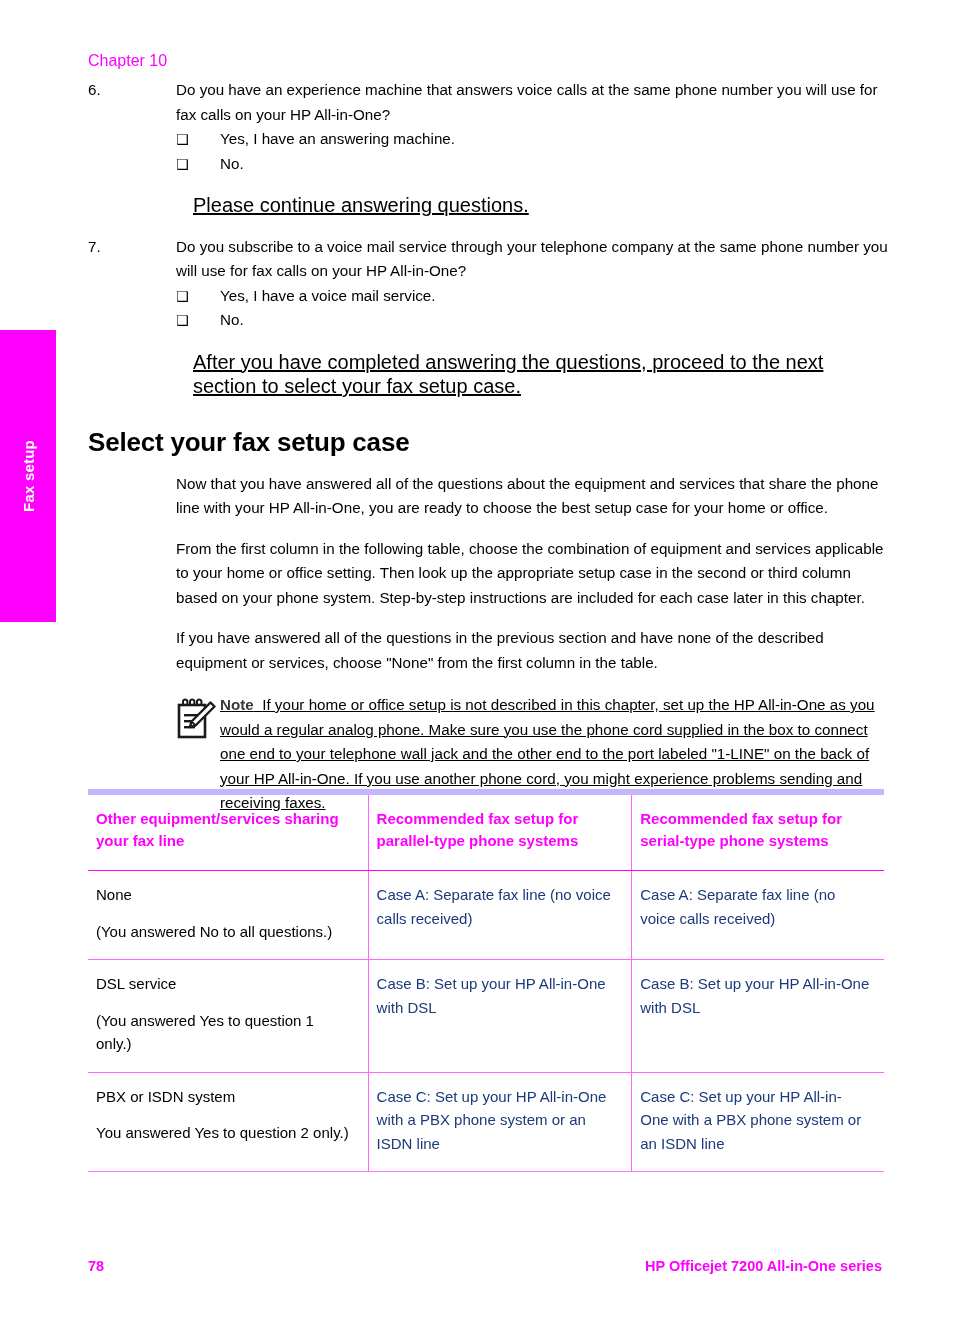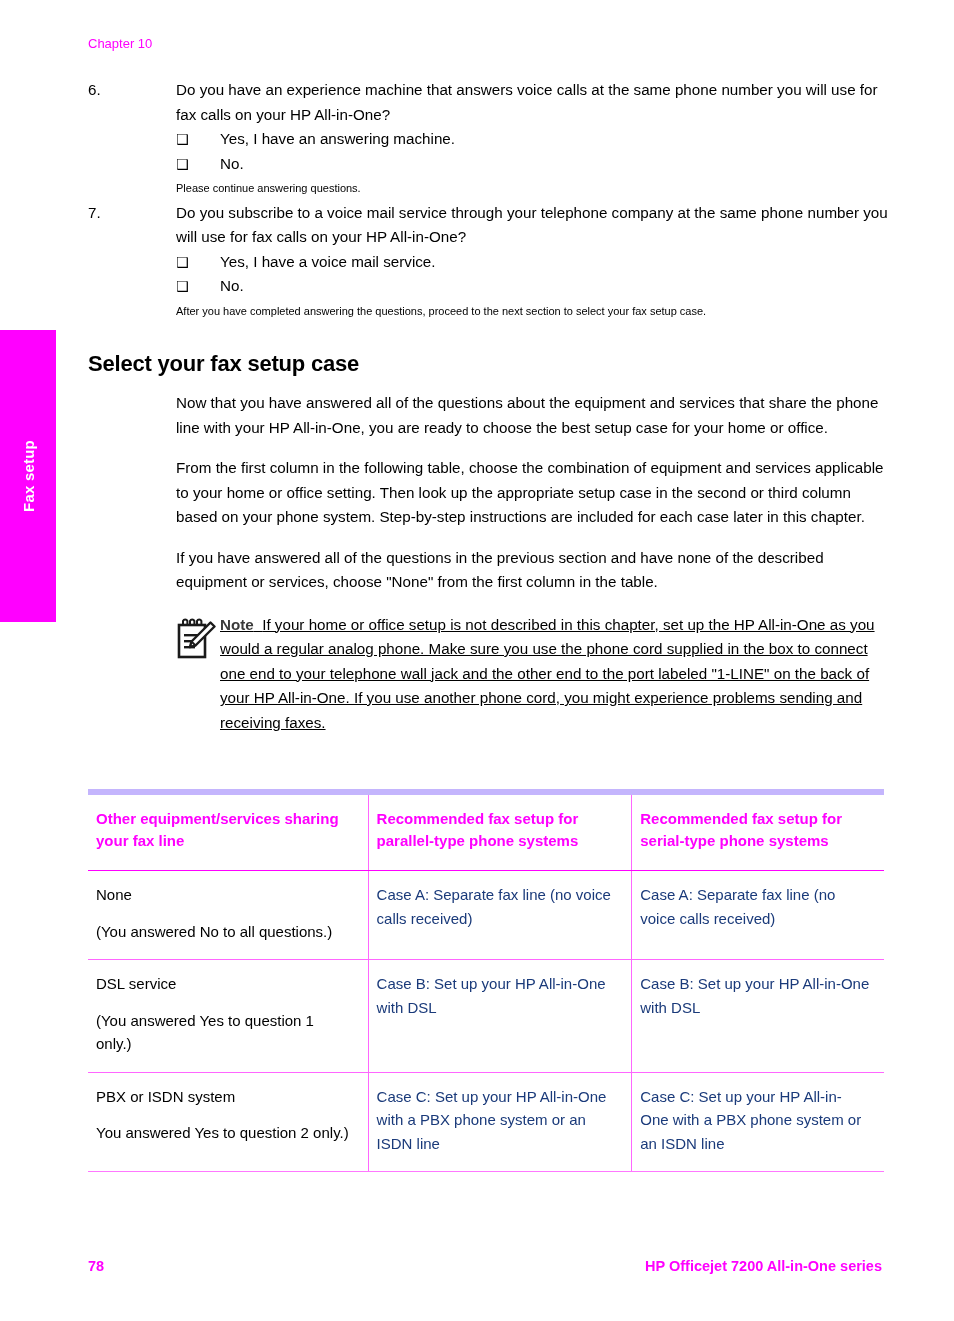--- a/index.html
+++ b/index.html
@@ -37,23 +37,23 @@
     color: #ffffff;
     font-size: 15px;
     font-weight: bold;
     letter-spacing: 0.2px;
   }
 
   
   .chapter-head {
     position: absolute;
     left: 88px;
-    top: 36px;
+    top: 52px;
     color: #ff00ff;
-    font-size: 13px;
+    font-size: 16px;
     font-weight: normal;
   }
 
   
   .content {
     position: absolute;
     left: 88px;
     top: 78px;
     width: 800px;
   }
@@ -86,28 +86,29 @@
   .checkbox-glyph {
     position: absolute;
     left: 88px;
     top: 0;
     font-family: "DejaVu Sans", sans-serif;
     font-size: 14px;
     line-height: 24.5px;
   }
   .indent-para {
     padding-left: 88px;
-    font-size: 11px;
-    line-height: 24.5px;
-    margin: 0;
+    font-size: 20px;
+    line-height: 24.5px;
+    margin: 17px;
+    text-decoration: underline;
   }
 
   
   .section-heading {
-    font-size: 22px;
+    font-size: 26px;
     font-weight: bold;
     margin: 28px 0 14px 0;
     letter-spacing: -0.2px;
   }
 
   .body-para {
     padding-left: 88px;
     font-size: 15.2px;
     line-height: 24.5px;
     margin: 0 0 16px 0;

